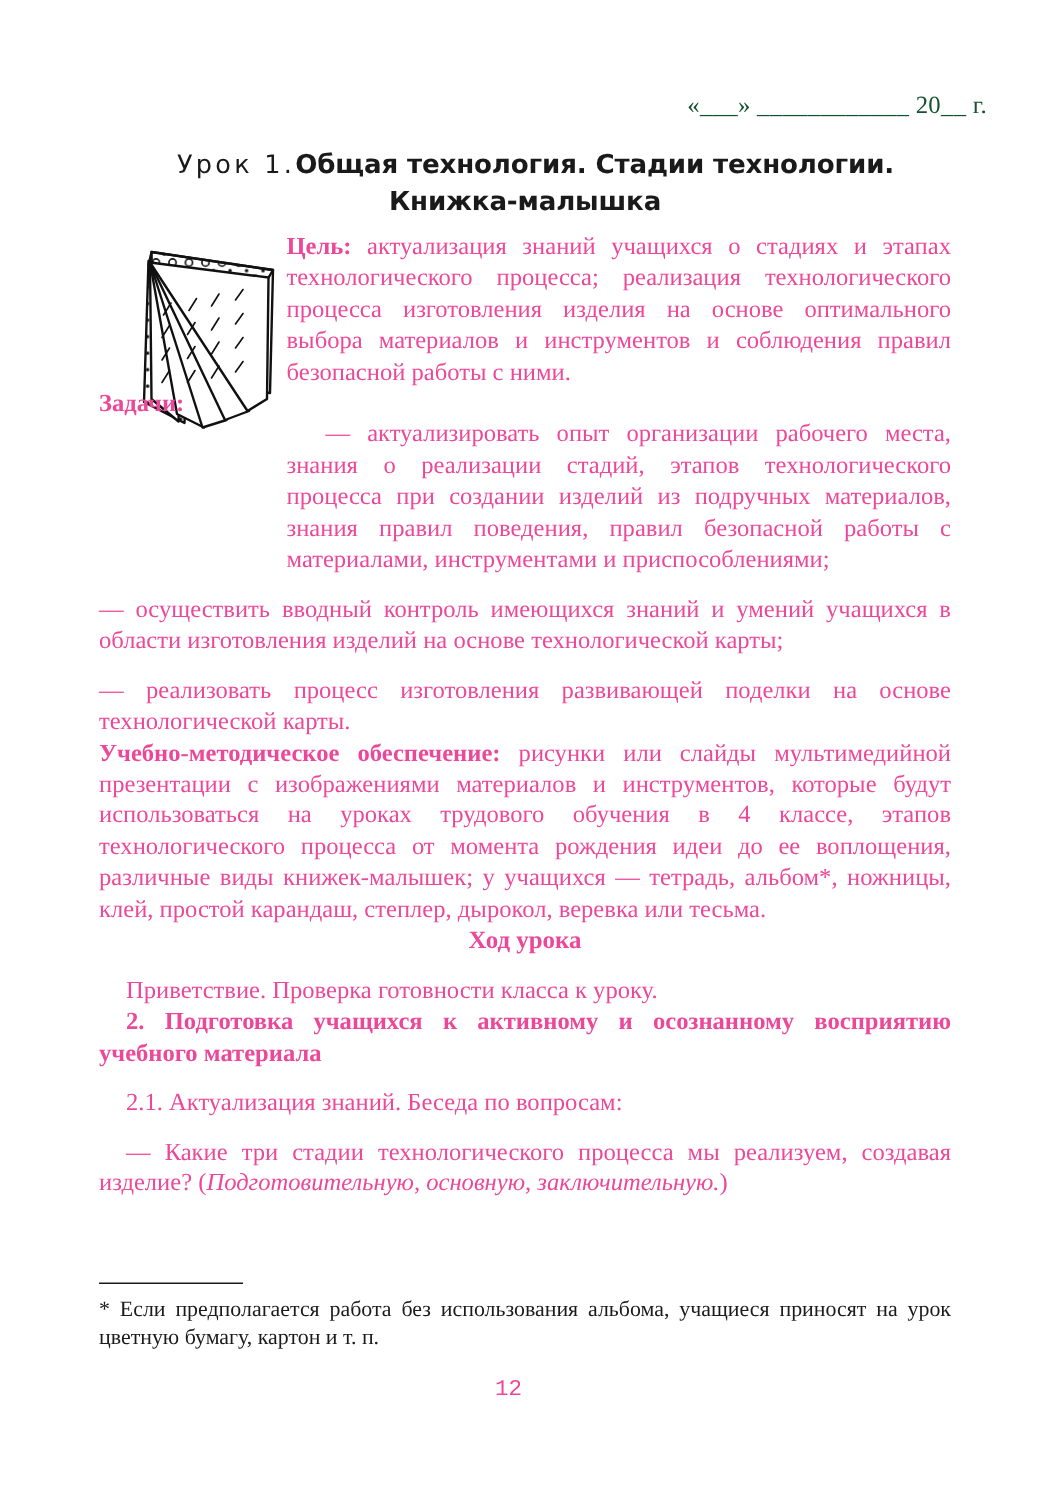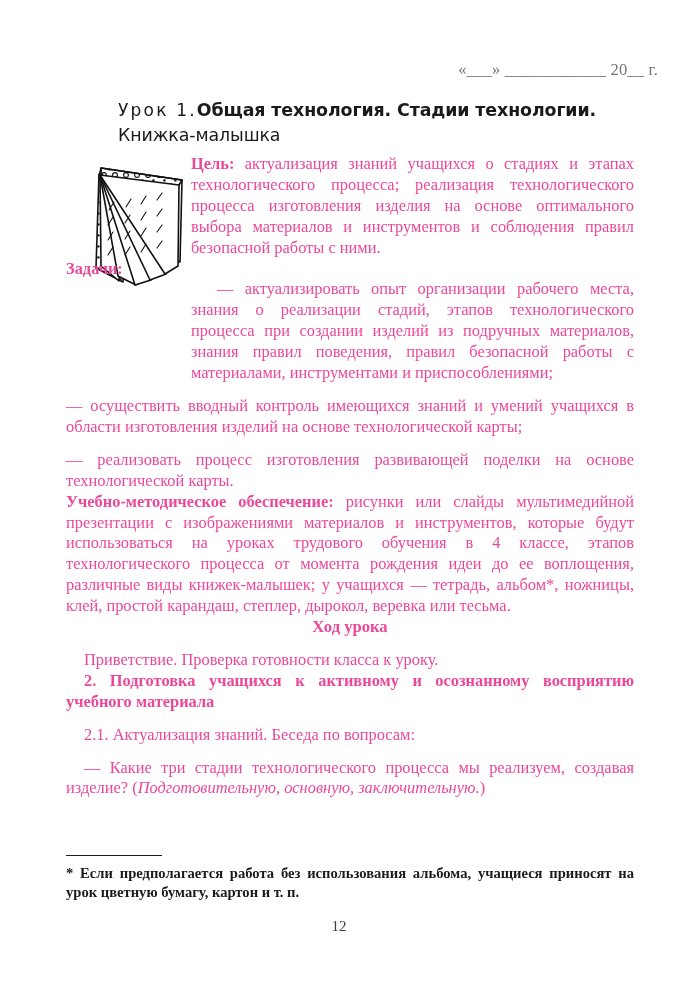--- a/index.html
+++ b/index.html
@@ -19,21 +19,21 @@
 
   
   .date-line {
     position: absolute;
     top: 60px;
     right: 42px;
     font-family: "Liberation Serif", serif;
     font-size: 16.5px;
     letter-spacing: 0.2px;
     white-space: pre;
-    color: #737373;
+    color: #14532d;
   }
 
   
   .title-block {
     position: absolute;
     top: 98px;
     left: 118px;
     width: 470px;
     font-family: "DejaVu Sans", "Liberation Sans", sans-serif;
     font-size: 17.4px;
@@ -44,21 +44,21 @@
     font-weight: 400;
     letter-spacing: 2.2px;
     font-size: 17px;
     margin-top: 31px;
   }
   .title-main {
     font-weight: 700;
     letter-spacing: -0.1px;
   }
   .title-row1 { text-align: left; white-space: nowrap; }
-  .title-row2 { text-align: left; font-weight: 400; padding-right: 6px; }
+  .title-row2 { text-align: center; font-weight: 700; padding-right: 6px; }
 
   
   .illus {
     position: absolute;
     top: 150px;
     left: 79px;
     width: 112px;
     height: 143px;
   }
   .illus svg { display:block; width: 112px; height: 143px; }
@@ -117,34 +117,33 @@
   }
   .footnote {
     position: absolute;
     left: 66px;
     top: 864px;
     width: 568px;
     font-size: 14.6px;
     line-height: 19.4px;
     text-align: justify;
     color: #1b1b1b;
-    font-weight: bold;
   }
   .footnote p { margin: 0; }
 
   
   .page-num {
     position: absolute;
     top: 918px;
     left: 0;
     width: 678px;
     text-align: center;
-    font-family: Liberation Serif, serif;
+    font-family: Liberation Mono, monospace;
     font-size: 15px;
-    color: #404040;
+    color: #ec4899;
   }
 </style>
 </head>
 <body>
 
 <div class="page">
 
   <div class="date-line">«___» ____________ 20__ г.</div>
 
   <div class="title-block">

